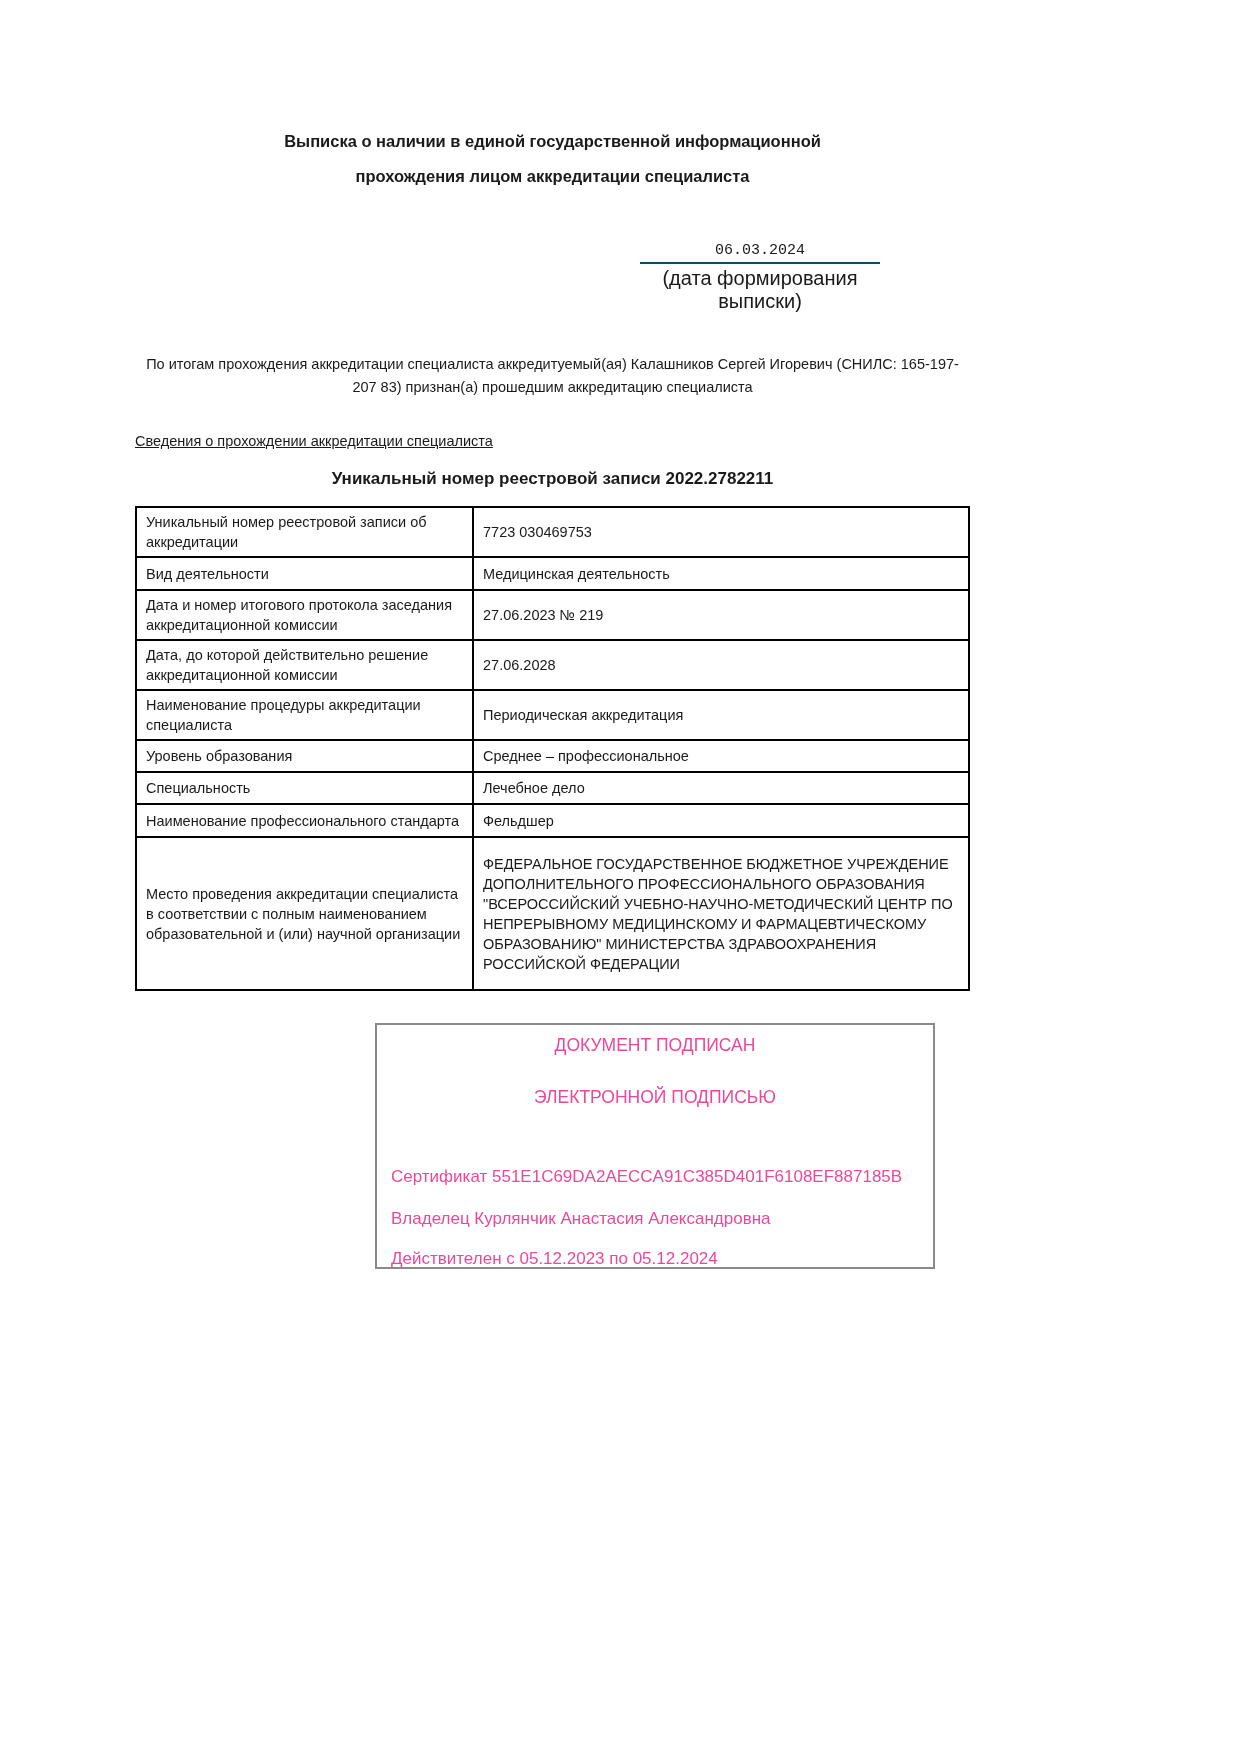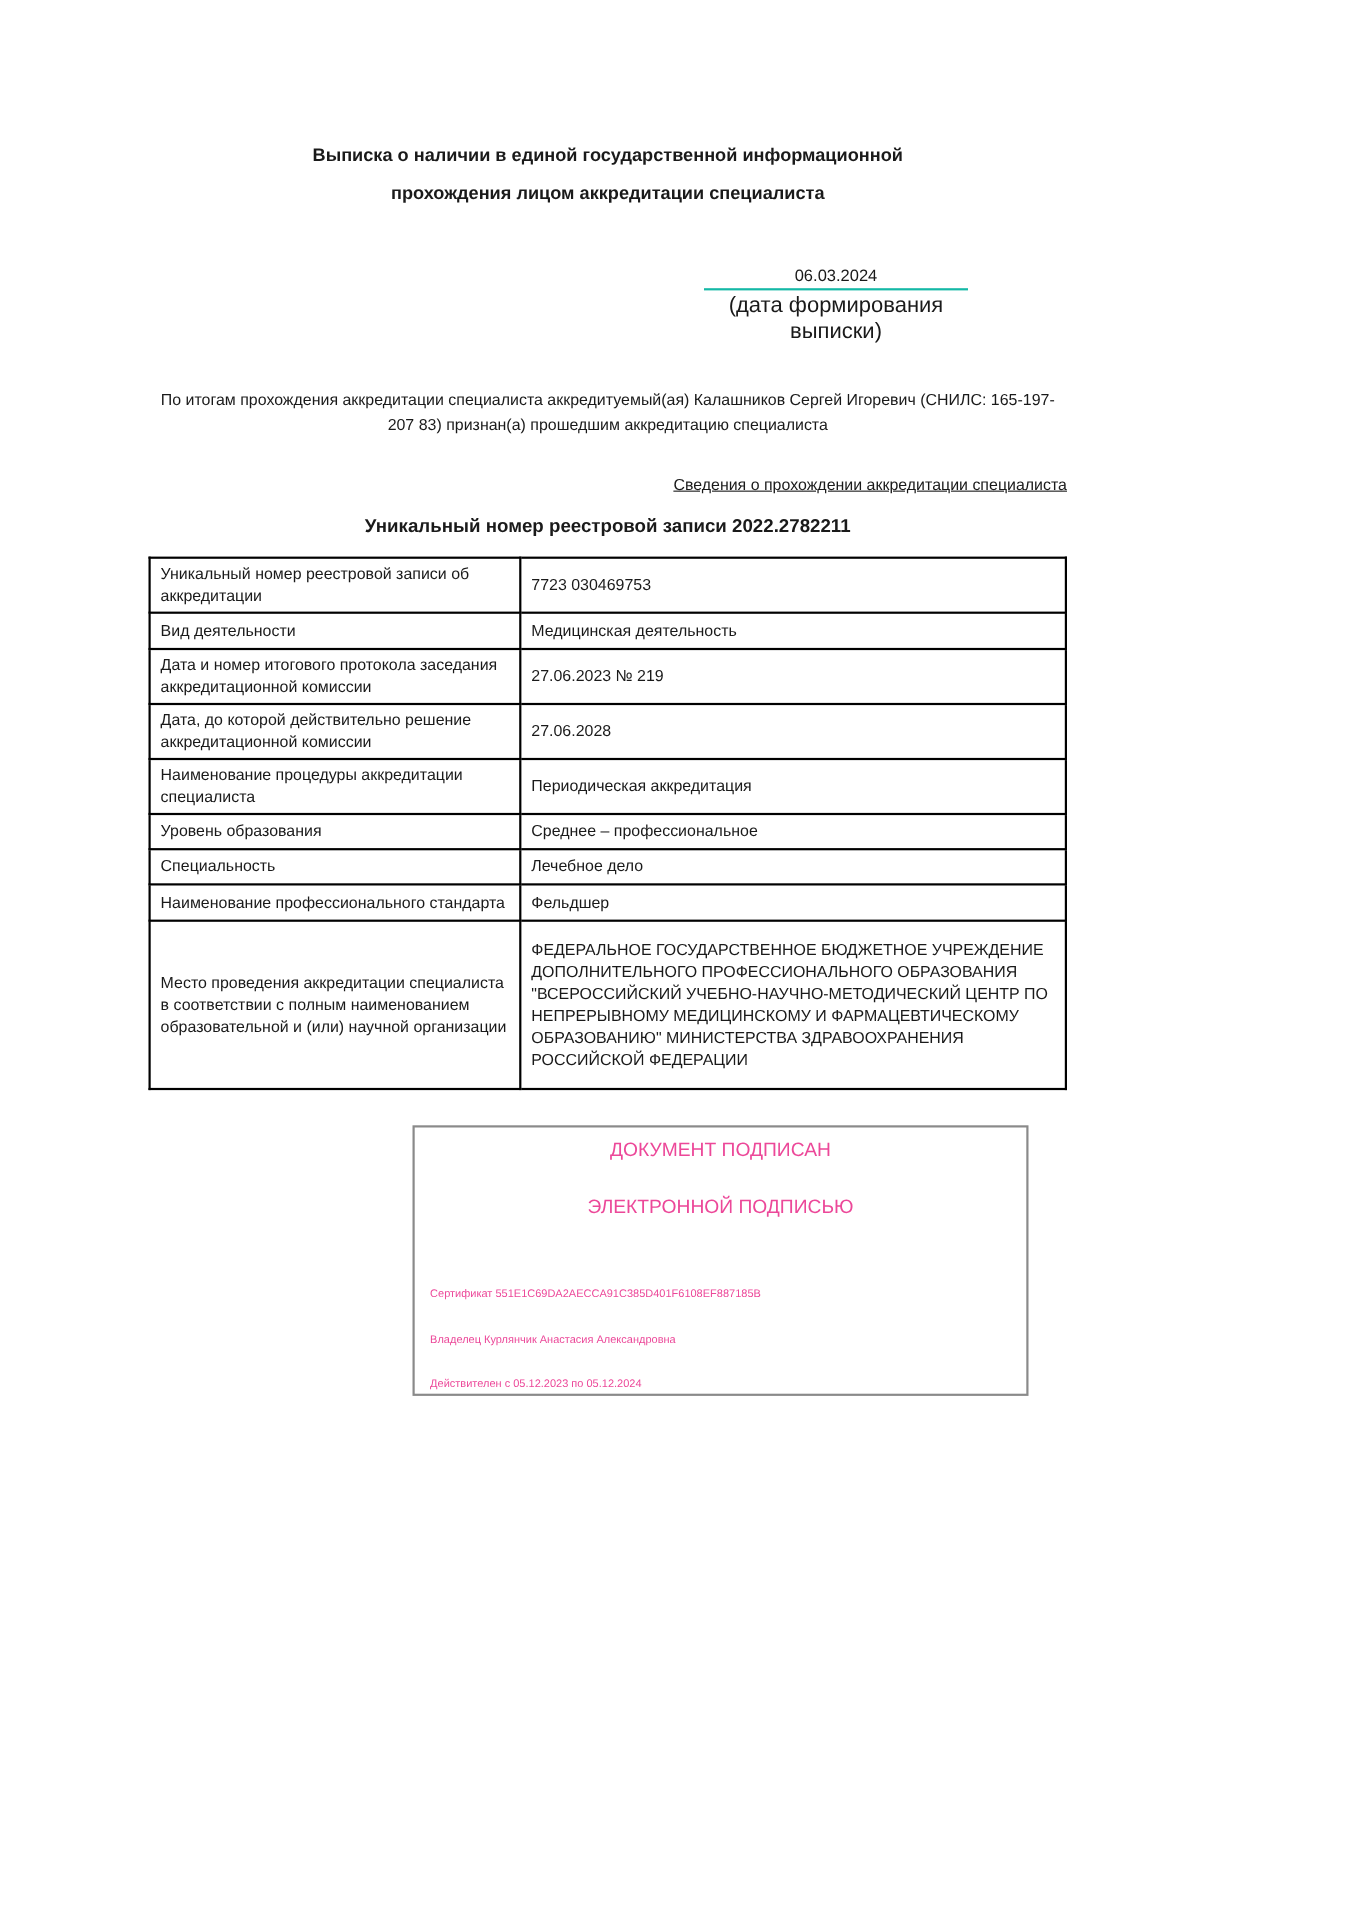--- a/index.html
+++ b/index.html
@@ -29,37 +29,38 @@
   
   .date-block {
     margin-top: 48px;
     margin-left: 505px;
     width: 240px;
     text-align: center;
   }
   .date-value {
     font-size: 15px;
     padding-bottom: 3px;
-    border-bottom: 2px solid #14b8a6;
+    border-bottom: 2px solid #0c4a6e;
+    font-family: Liberation Mono, monospace;
   }
   .date-caption {
     font-size: 20px;
     padding-top: 3px;
   }
   
   .intro {
     margin-top: 40px;
     text-align: center;
     font-size: 14.5px;
     line-height: 23px;
   }
   
   .section-heading {
     margin-top: 34px;
-    text-align: right;
+    text-align: left;
     font-size: 14.5px;
     text-decoration: underline;
   }
   .registry-heading {
     margin-top: 20px;
     text-align: center;
     font-size: 17px;
     font-weight: bold;
   }
   
@@ -96,21 +97,21 @@
     padding: 8px 12px;
   }
   .sig-head {
     text-align: center;
     font-size: 17.5px;
     line-height: 20px;
   }
   .sig-head.first { margin-top: 2px; }
   .sig-head.second { margin-top: 32px; }
   .sig-line {
-    font-size: 10px;
+    font-size: 17px;
     line-height: 18px;
     margin-left: 2px;
   }
   .sig-line.cert { margin-top: 61px; }
   .sig-line.owner { margin-top: 24px; }
   .sig-line.valid { margin-top: 22px; }
 </style>
 </head>
 <body>
 

